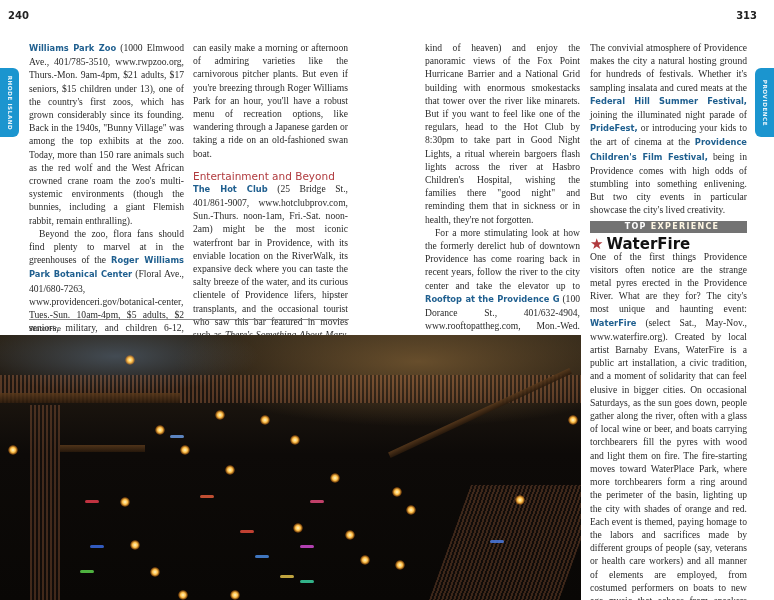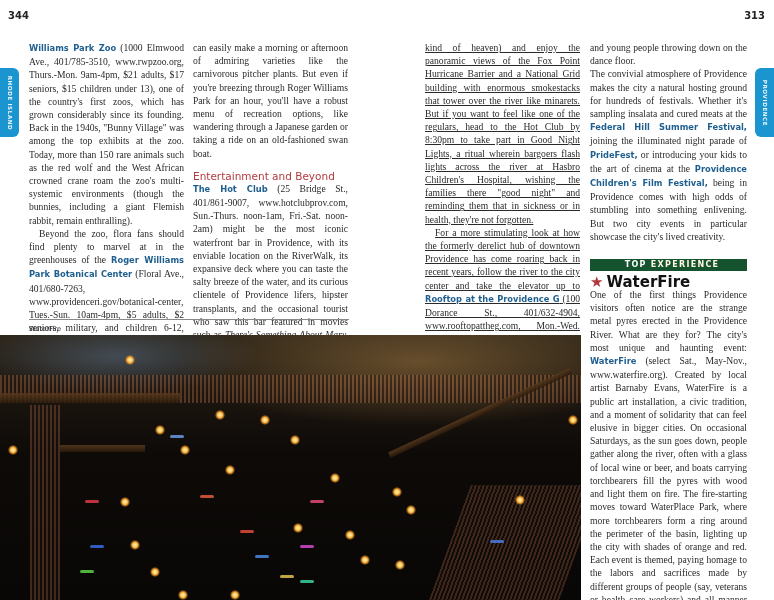--- a/index.html
+++ b/index.html
@@ -10,49 +10,49 @@
   .side-tab.left { left:0; top:68px; height:69px; border-radius:0 6px 6px 0; }
   .side-tab.right { right:0; top:68px; height:69px; border-radius:6px 0 0 6px; }
   .side-tab span { position:absolute; left:50%; top:50%; transform:translate(-50%,-50%) rotate(90deg);
        white-space:nowrap; color:#e8f4fb; font-family:"DejaVu Sans", sans-serif; font-weight:bold; font-size:5.6px; letter-spacing:0.6px; }
   .side-tab.left span { transform:translate(-50%,-50%) rotate(90deg); }
   .col { position:absolute; font-size:9.6px; line-height:13.2px; text-align:justify; hyphens:manual; }
   .col p { margin:0; }
   .col p.ind { text-indent:10px; }
   .c1 { left:29px; top:41px; width:155px; }
   .c2 { left:193px; top:41px; width:155px; }
-  .c3 { left:425px; top:41px; width:155px;text-decoration:underline; }
+  .c3 { left:425px; top:41px; width:155px; }
   .c4 { left:590px; top:41px; width:157px; }
   .bl { color:#1f5f8f; font-family:"DejaVu Sans", sans-serif; font-weight:bold; font-size:8.3px; }
   .h-ent { font-family:"DejaVu Sans", sans-serif; color:#b03a3e; font-size:10.5px; margin-top:10px; line-height:12px; }
   .h-sub { font-family:"DejaVu Sans", sans-serif; font-weight:bold; color:#111; font-size:9.2px; line-height:12px; }
-  .top-exp { background:#14532d; color:#fff7e4; font-family:"DejaVu Sans", sans-serif; font-weight:bold; font-size:8px;
-             letter-spacing:1.3px; text-align:center; height:12px; line-height:12px; margin:16px 0 5px 0;padding-left:7px; }
+  .top-exp { background:#737373; color:#fff7e4; font-family:"DejaVu Sans", sans-serif; font-weight:bold; font-size:8px;
+             letter-spacing:1.3px; text-align:center; height:12px; line-height:12px; margin:4px 0 5px 0;padding-left:7px; }
   .top-exp b { color:#ffffff; }
   .wf-head { font-family:"DejaVu Sans", sans-serif; font-weight:bold; color:#111; font-size:15px; line-height:12px; }
   .wf-head .star { color:#b03a3e; margin-right:3px; }
   .rule { position:absolute; height:1px; background:#888; }
   .rule.r1 { left:29px; top:319px; width:320px; }
   .caption { position:absolute; left:29px; top:325px; font-family:"DejaVu Sans", sans-serif; font-size:6.8px; color:#333; }
   .photo { position:absolute; left:0; top:335px; width:581px; height:265px; overflow:hidden;
     background:
       radial-gradient(ellipse 60% 35% at 72% 10%, rgba(120,90,50,0.8), transparent 70%),
       radial-gradient(ellipse 35% 20% at 20% 8%, rgba(70,80,90,0.9), transparent 70%),
       linear-gradient(180deg, #2c2418 0%, #1a140e 25%, #0d0a08 45%, #090705 100%); }
   .photo .bank { position:absolute; background:linear-gradient(180deg,#5a3a1c,#2a1a0c); opacity:.85; }
   .photo .fire { position:absolute; width:10px; height:10px; border-radius:50%;
     background:radial-gradient(circle, #fff7c8 0%, #ffc04a 35%, rgba(255,140,20,0.45) 60%, transparent 75%); }
   .photo .boat { position:absolute; width:14px; height:3px; border-radius:2px; opacity:.85; }
   .photo .crowd { position:absolute; background:repeating-linear-gradient(90deg, rgba(180,110,70,.55) 0 2px, rgba(30,20,15,.6) 2px 4px); }
 </style>
 </head>
 <body>
 
-<div class="pnum" style="left:8px;">344</div>
-<div class="pnum" style="right:9px;">313</div>
+<div class="pnum" style="left:8px;">240</div>
+<div class="pnum" style="right:17px;">313</div>
 
 <div class="side-tab left">
   <span>RHODE ISLAND</span>
 </div>
 <div class="side-tab right">
   <span>PROVIDENCE</span>
 </div>
 
 <div class="col c1">
   <p><span class="bl">Williams Park Zoo</span><span> (1000 Elmwood Ave., 401/785-3510, www.rwpzoo.org, Thurs.-Mon. 9am-4pm, $21 adults, $17 seniors, $15 children under 13), one of the country's first zoos, which has grown considerably since its founding. Back in the 1940s, "Bunny Village" was among the top exhibits at the zoo. Today, more than 150 rare animals such as the red wolf and the West African crowned crane roam the zoo's multi-systemic environments (though the bunnies, including a giant Flemish rabbit, remain enthralling).</span></p>
@@ -64,21 +64,20 @@
   <div class="h-ent">Entertainment and Beyond</div>
   <p><span class="bl">The Hot Club</span><span> (25 Bridge St., 401/861-9007, www.hotclubprov.com, Sun.-Thurs. noon-1am, Fri.-Sat. noon-2am) might be the most iconic waterfront bar in Providence, with its enviable location on the RiverWalk, its expansive deck where you can taste the salty breeze of the water, and its curious clientele of Providence lifers, hipster transplants, and the occasional tourist who saw this bar featured in movies such as </span><i>There's Something About Mary.</i><span> Keep your libation orders on the simpler side (an ice cold 'Gansett on a broiling summer day is a unique</span></p>
 </div>
 
 <div class="col c3">
   <p>kind of heaven) and enjoy the panoramic views of the Fox Point Hurricane Barrier and a National Grid building with enormous smokestacks that tower over the river like minarets. But if you want to feel like one of the regulars, head to the Hot Club by 8:30pm to take part in Good Night Lights, a ritual wherein bargoers flash lights across the river at Hasbro Children's Hospital, wishing the families there "good night" and reminding them that in sickness or in health, they're not forgotten.</p>
   <p class="ind"><span>For a more stimulating look at how the formerly derelict hub of downtown Providence has come roaring back in recent years, follow the river to the city center and take the elevator up to </span><span class="bl">Rooftop at the Providence G</span><span> (100 Dorance St., 401/632-4904, www.rooftopattheg.com, Mon.-Wed. 4pm-10pm, Thurs. 4pm-1am, Fri.-Sat. 3pm-2am, Sun. 2pm-10pm). This open-air cocktail lounge offers enviable views of the city skyline and its waterways, with visiting DJs providing beats</span></p>
 </div>
 
 <div class="col c4">
-  <p>and young people throwing down on the dance floor.</p>
   <p><span>The convivial atmosphere of Providence makes the city a natural hosting ground for hundreds of festivals. Whether it's sampling insalata and cured meats at the </span><span class="bl">Federal Hill Summer Festival,</span><span> joining the illuminated night parade of </span><span class="bl">PrideFest,</span><span> or introducing your kids to the art of cinema at the </span><span class="bl">Providence Children's Film Festival,</span><span> being in Providence comes with high odds of stumbling into something enlivening. But two city events in particular showcase the city's lived creativity.</span></p>
   <div class="top-exp"><b>TOP</b><span> EXPERIENCE</span></div>
   <div class="wf-head"><span class="star">★</span><span>WaterFire</span></div>
   <p><span>One of the first things Providence visitors often notice are the strange metal pyres erected in the Providence River. What are they for? The city's most unique and haunting event: </span><span class="bl">WaterFire</span><span> (select Sat., May-Nov., www.waterfire.org). Created by local artist Barnaby Evans, WaterFire is a public art installation, a civic tradition, and a moment of solidarity that can feel elusive in bigger cities. On occasional Saturdays, as the sun goes down, people gather along the river, often with a glass of local wine or beer, and boats carrying torchbearers fill the pyres with wood and light them on fire. The fire-starting moves toward WaterPlace Park, where more torchbearers form a ring around the perimeter of the basin, lighting up the city with shades of orange and red. Each event is themed, paying homage to the labors and sacrifices made by different groups of people (say, veterans or health care workers) and all manner of elements are employed, from costumed performers on boats to new age music that echoes from speakers staged along the RiverWalk.</span></p>
 
 </div>
 
 <div class="rule r1"></div>
 <div class="caption">WaterFire</div>
 

